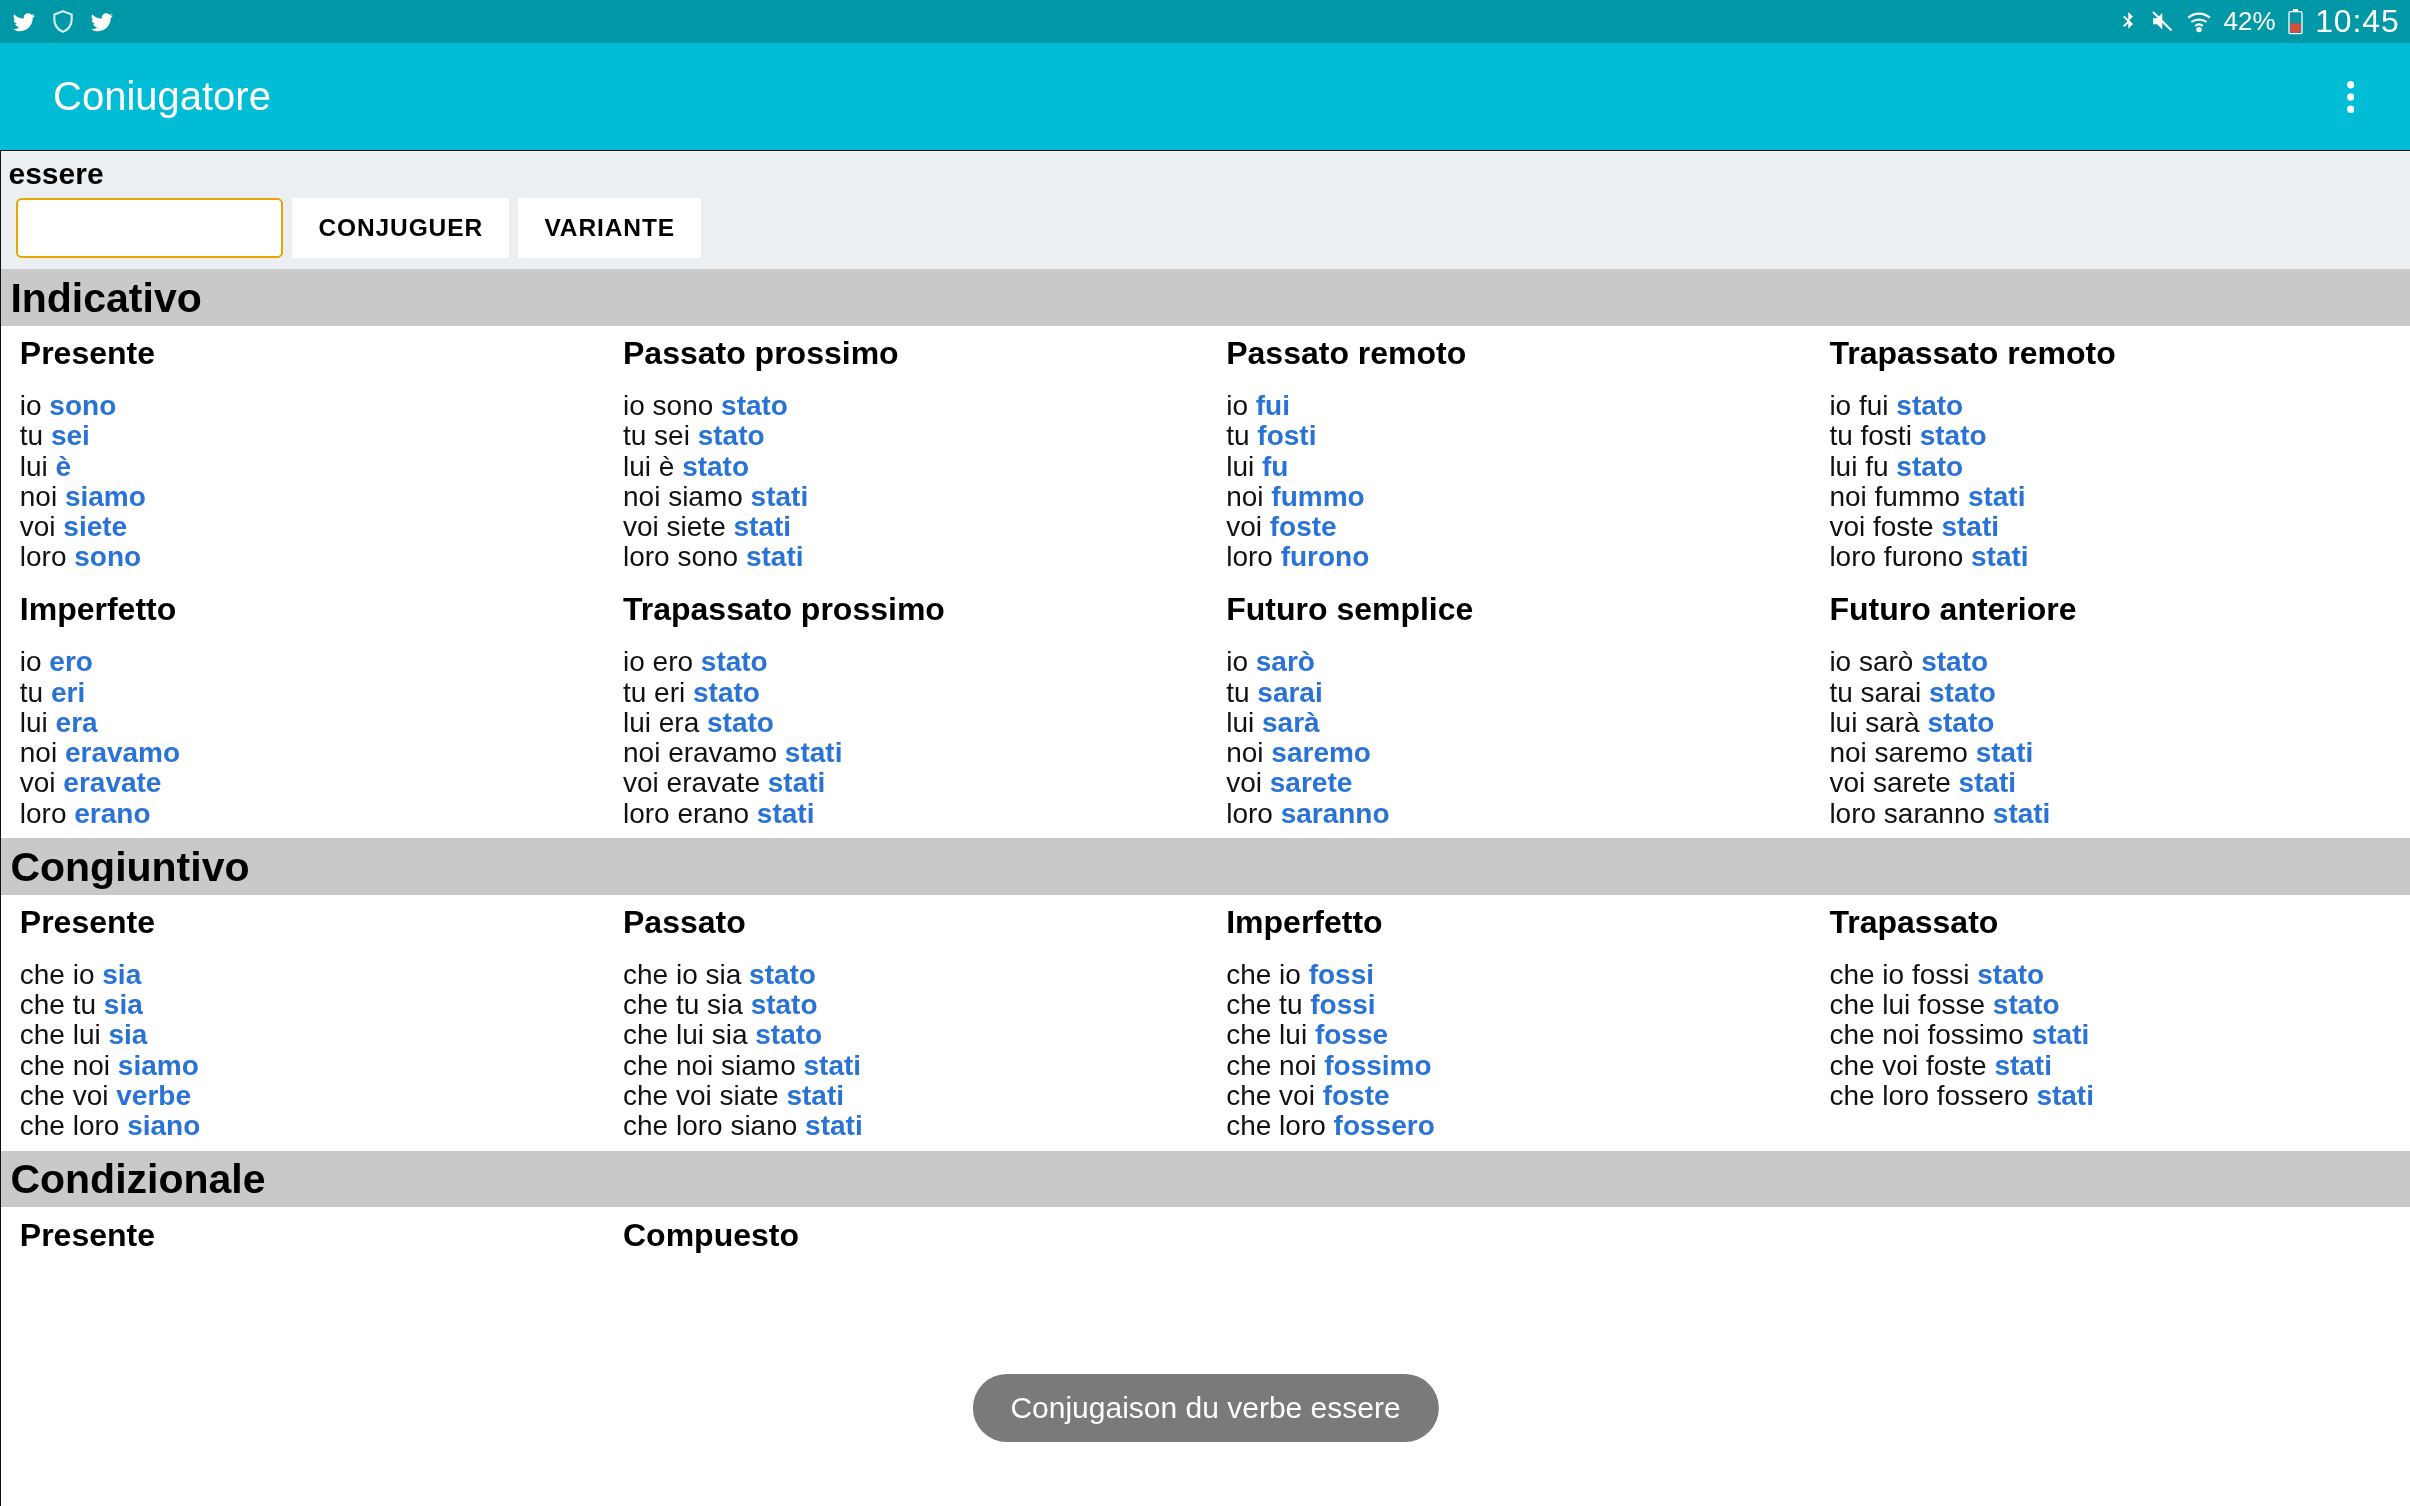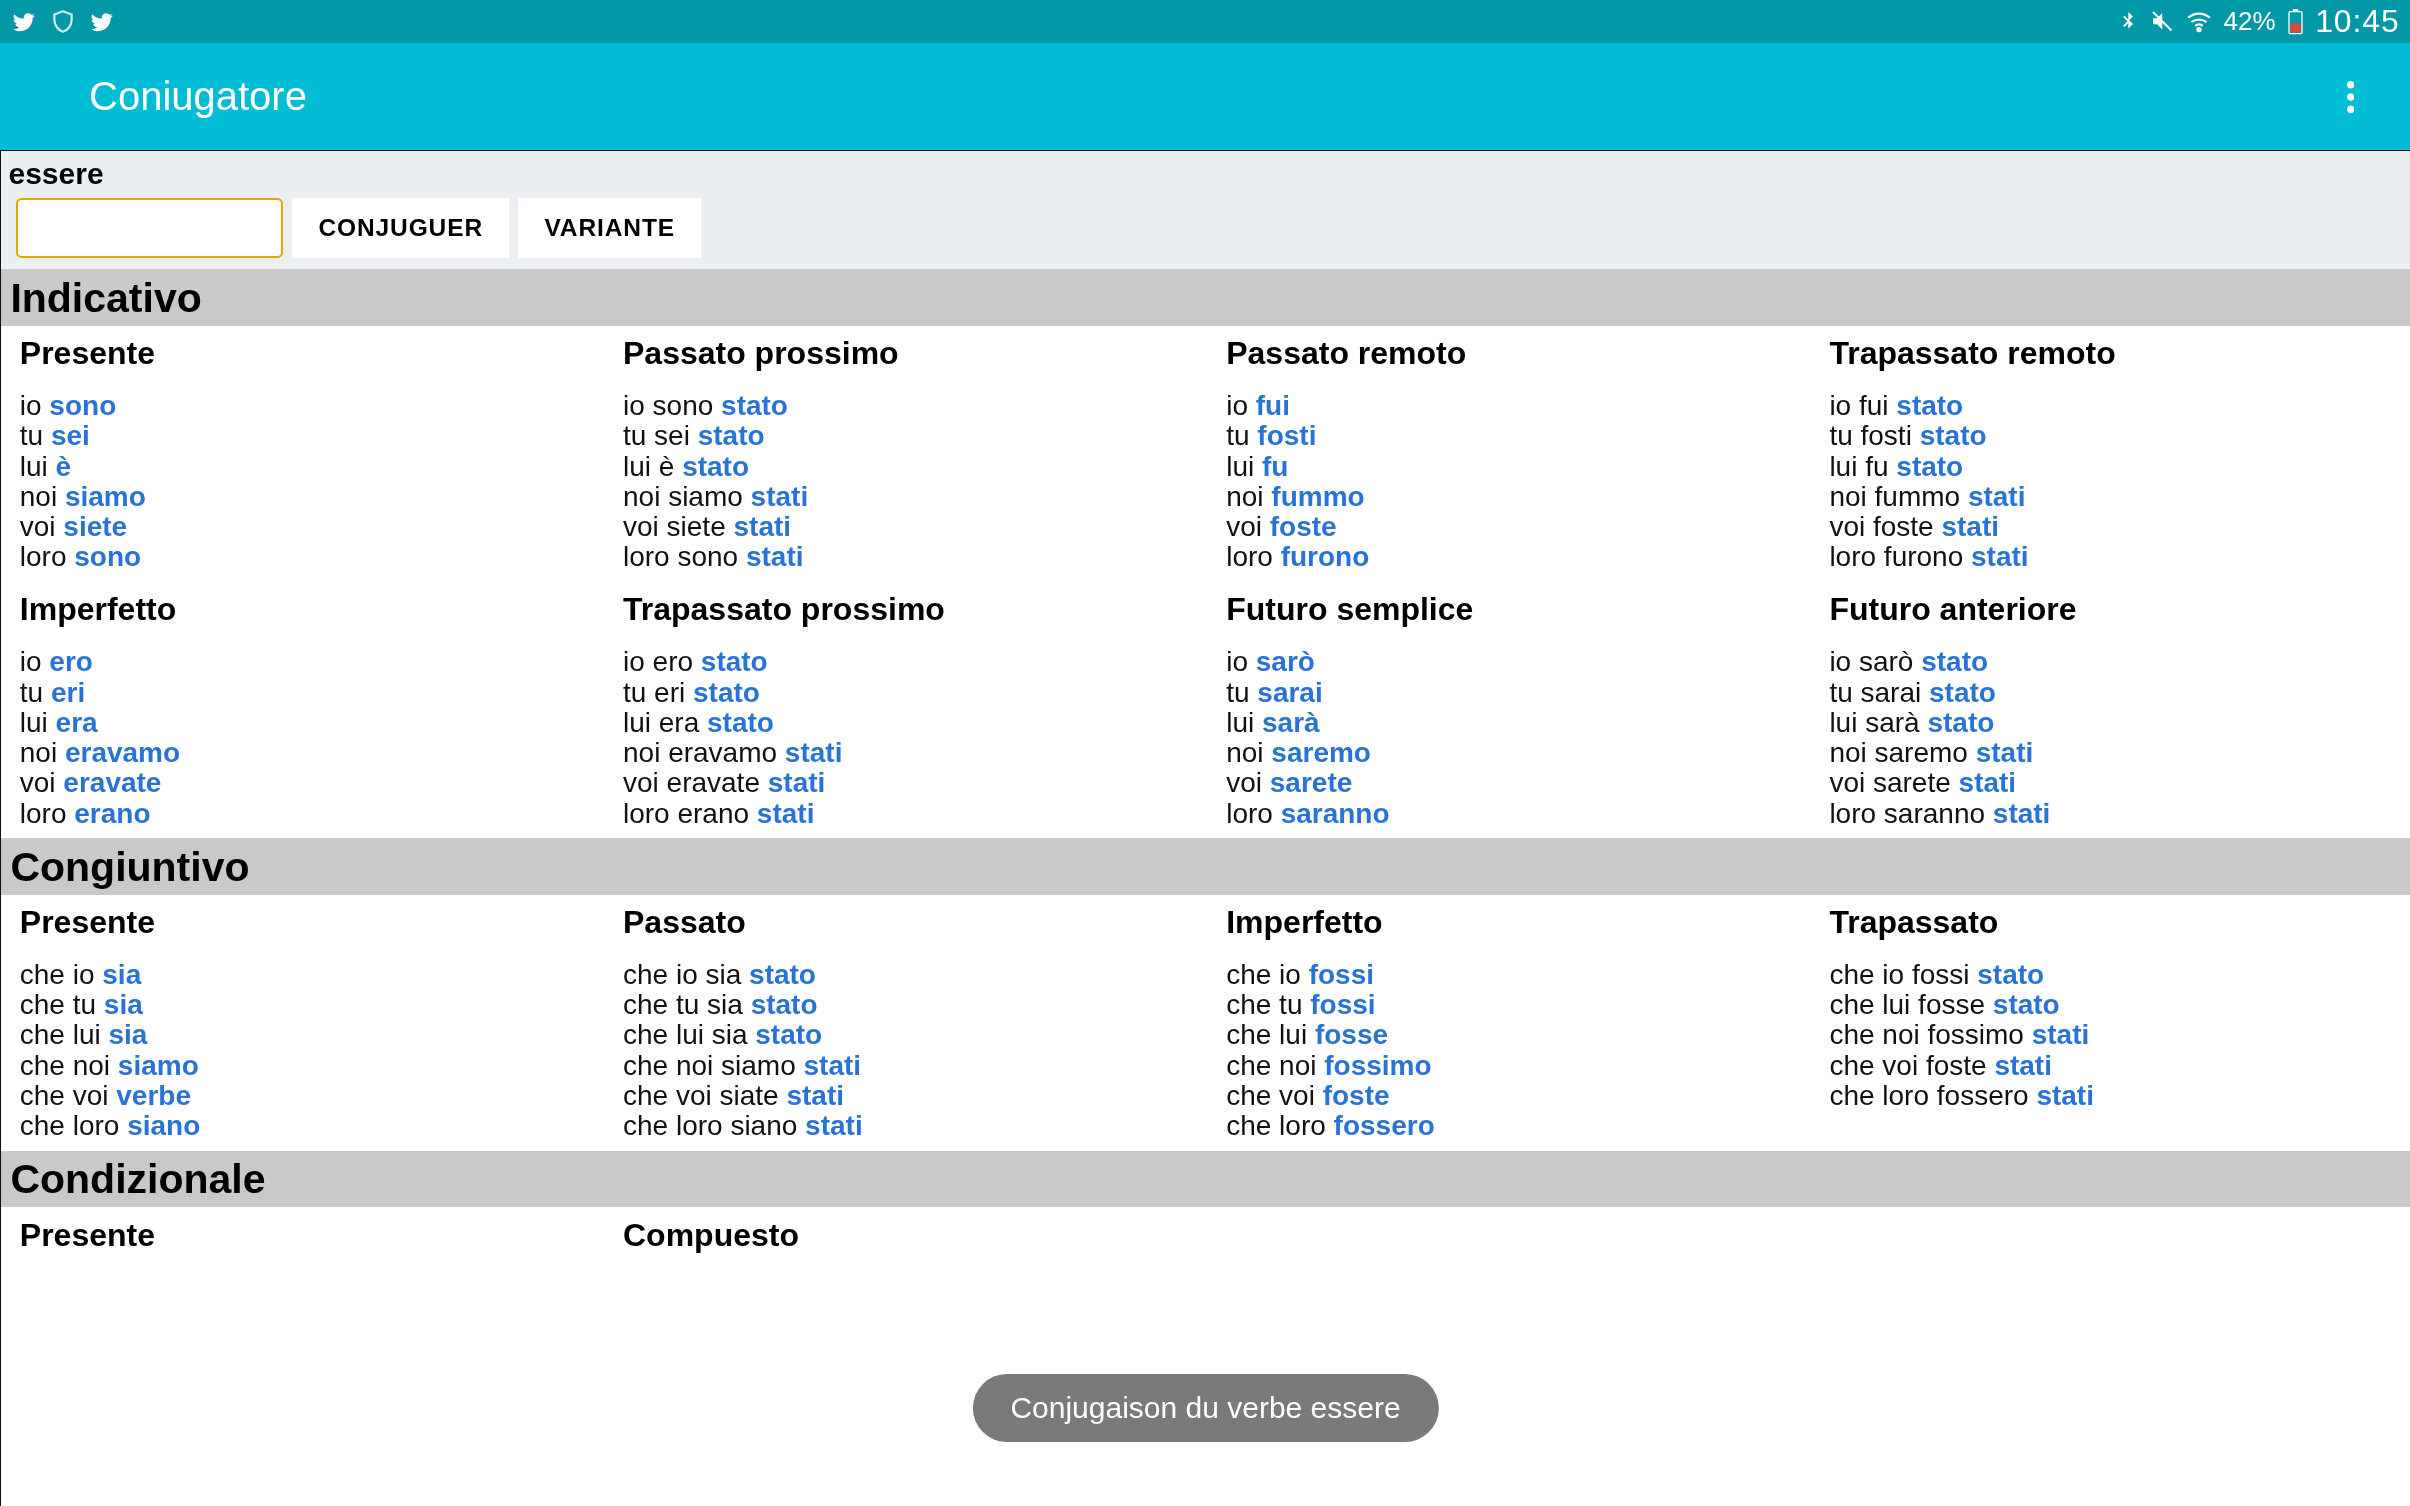--- a/index.html
+++ b/index.html
@@ -25,21 +25,21 @@
   
   .appbar {
     height: 107px;
     background: #00bcd4;
     display: flex;
     align-items: center;
     justify-content: space-between;
     padding: 0 38px 0 53px;
     color: #fff;
   }
-  .appbar .title { font-size: 40px; font-weight: 400; margin-left: 36px; }
+  .appbar .title { font-size: 40px; font-weight: 400; }
   .more-btn { width: 45px; height: 45px; display: flex; align-items: center; justify-content: center; cursor: pointer; }
 
   
   .content-frame {
     border: 1.9px solid #111;
     height: calc(1507px - 43px - 107px);
     background: #fff;
     position: relative;
     overflow: hidden;
   }

